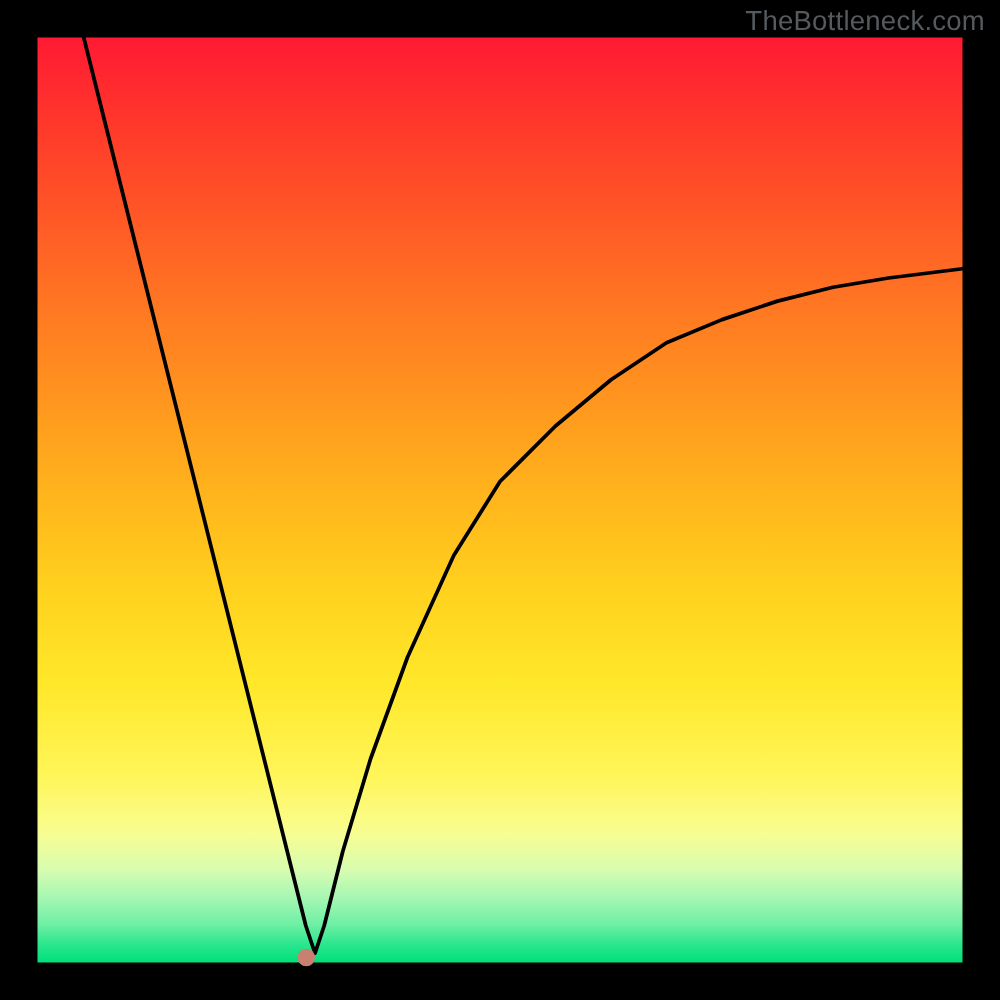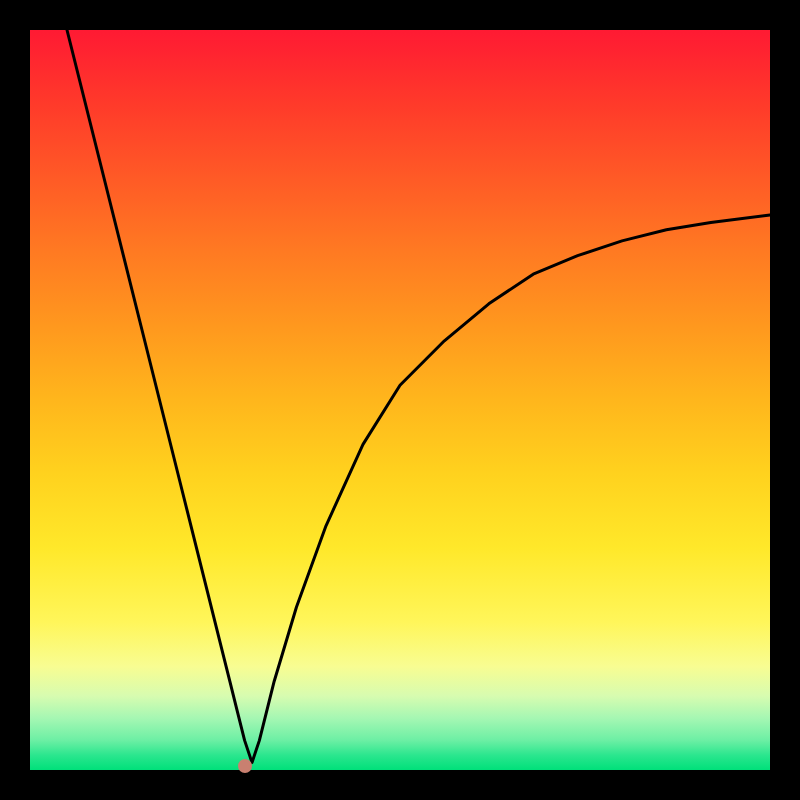--- a/index.html
+++ b/index.html
@@ -65,20 +65,21 @@
     height: 14px;
     border-radius: 50%;
     background: #c98070;
     transform: translate(-50%, -50%);
   }
 </style>
 </head>
 <body>
 
 <div class="frame">
+  <div class="watermark">TheBottleneck.com</div>
 
   <div class="plot-area">
     <svg class="curve" viewBox="0 0 740 740" preserveAspectRatio="none">
       <path id="curve-path" fill="none" stroke="#000000" stroke-width="3" stroke-linejoin="round" stroke-linecap="round" d="M37.0 0.0 L74.0 148.0 L111.0 296.0 L148.0 444.0 L177.6 562.4 L192.4 621.6 L199.8 651.2 L207.2 680.8 L214.6 710.4 L222.0 732.6 L229.4 710.4 L244.2 651.2 L266.4 577.2 L296.0 495.8 L333.0 414.4 L370.0 355.2 L414.4 310.8 L458.8 273.8 L503.2 244.2 L547.6 225.7 L592.0 210.9 L636.4 199.8 L680.8 192.4 L740.0 185.0"></path>
     </svg>
     <div id="marker" class="marker" style="left: 214.6px; top: 736.3px;"></div>
   </div>
 </div>
 
 </body></html>

